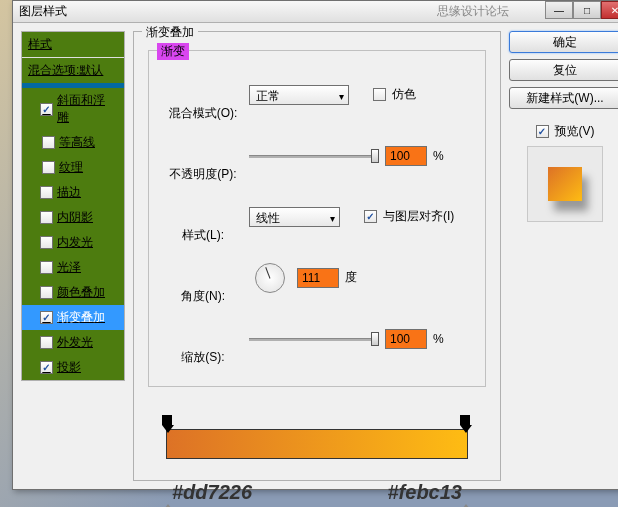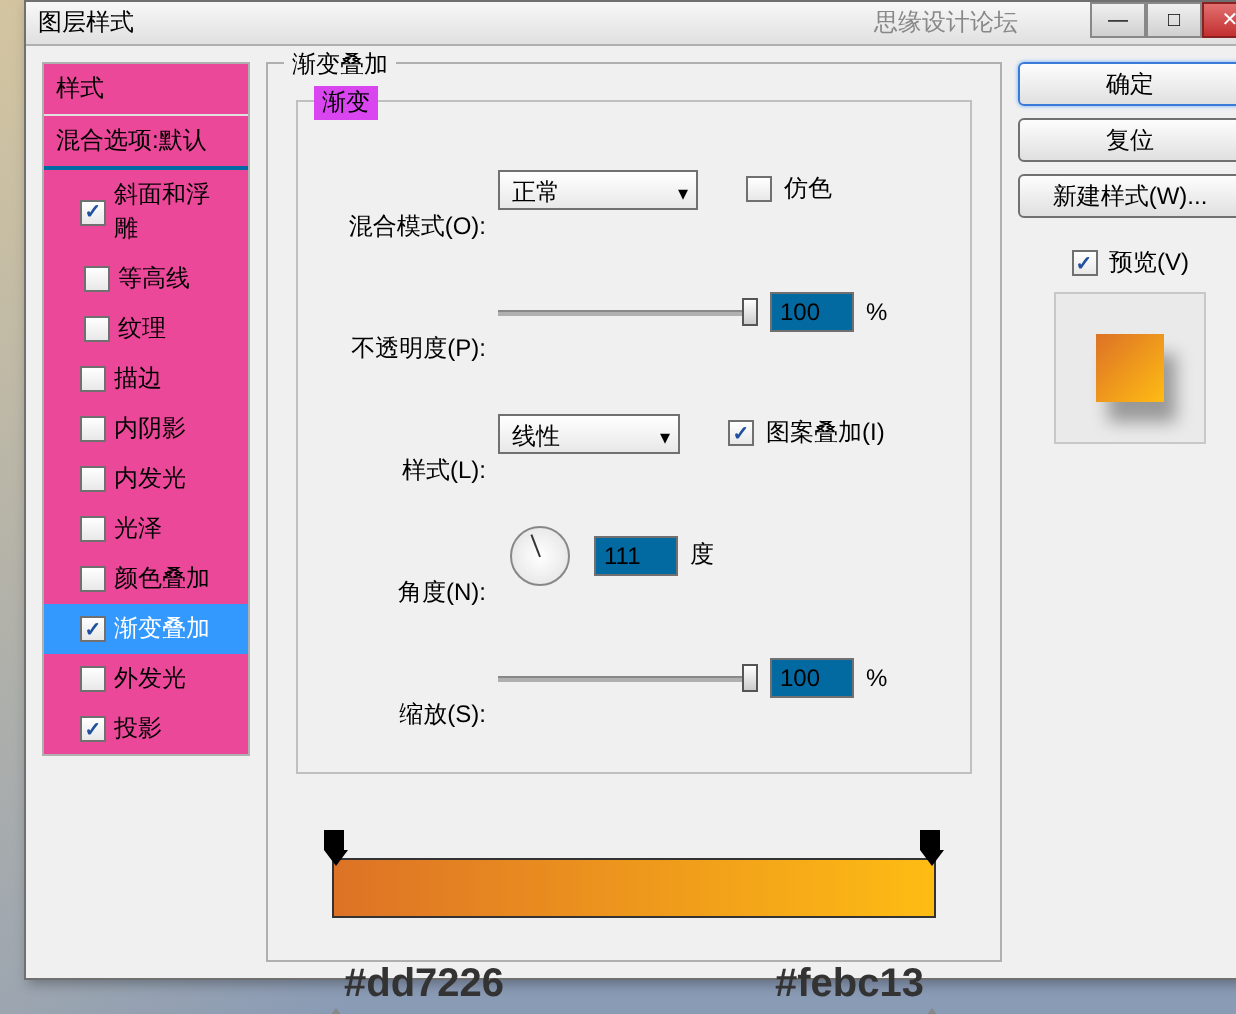--- a/index.html
+++ b/index.html
@@ -7,62 +7,62 @@
   .tutorial-bg { position: absolute; top: 0; left: 0; width: 100%; height: 100%; background: linear-gradient(135deg, #d4c5a0 0%, #8a9bb5 60%); }
   .dialog { position: absolute; top: 0; left: 12px; width: 618px; height: 490px; background: #f0f0f0; border: 1px solid #707070; box-shadow: 2px 2px 6px rgba(0,0,0,0.3); }
   .titlebar { height: 22px; background: linear-gradient(#f8f8f8, #e0e0e0); border-bottom: 1px solid #b0b0b0; display: flex; align-items: center; padding: 0 6px; position: relative; }
   .titlebar .title { font-size: 12px; }
   .titlebar .watermark { position: absolute; right: 120px; color: #888; font-size: 12px; }
   .winbtns { position: absolute; right: 0; top: 0; display: flex; }
   .winbtn { width: 28px; height: 18px; background: linear-gradient(#f0f0f0,#d0d0d0); border: 1px solid #888; display: flex; align-items: center; justify-content: center; font-size: 10px; }
   .winbtn.close { background: linear-gradient(#e27070,#c23030); color: #fff; border-color: #8a2020; }
   .body { display: flex; height: calc(100% - 22px); padding: 8px; gap: 8px; }
   .sidebar { width: 104px; display: flex; flex-direction: column; gap: 6px; }
-  .sidebar-top { border: 1px solid #b0b0b0; background: #ec4899; }
+  .sidebar-top { border: 1px solid #b0b0b0; background: #4d7c0f; text-decoration: underline; }
   .sidebar-header { padding: 4px 6px; border-bottom: 1px solid #e0e0e0; font-weight: 500; }
-  .blend-default { padding: 4px 6px; border-bottom: 2px solid #0369a1; }
+  .blend-default { padding: 4px 6px; border-bottom: 5px solid #0369a1; }
   .style-list { }
   .style-item { display: flex; align-items: center; padding: 4px 18px; gap: 4px; cursor: pointer; }
   .style-item.indent { padding-left: 20px; }
   .style-item.selected { background: #3399ff; color: #fff; }
   .checkbox { width: 13px; height: 13px; border: 1px solid #707070; background: linear-gradient(#fff,#e8e8e8); display: inline-flex; align-items: center; justify-content: center; flex-shrink: 0; }
   .checkbox.checked::after { content: "✓"; font-size: 10px; color: #2050a0; font-weight: bold; }
   .main { flex: 1; display: flex; gap: 8px; }
   .fieldset { border: 1px solid #b0b0b0; padding: 10px 14px 8px 14px; position: relative; flex: 1; }
   .fieldset .legend { position: absolute; top: -8px; left: 8px; background: #f0f0f0; padding: 0 4px; }
   .inner-fieldset { border: 1px solid #c0c0c0; padding: 10px 14px 14px 14px; position: relative; margin-top: 8px; }
   .inner-fieldset .legend2 { position: absolute; top: -8px; left: 8px; background: #d946ef; padding: 0 4px; }
   .row { display: flex; align-items: center; margin: 6px 0; gap: 6px; }
-  .row .lbl { width: 80px; text-align: right; margin-top: 38px; }
+  .row .lbl { width: 80px; text-align: center; margin-top: 38px; }
   .select { height: 20px; border: 1px solid #707070; background: linear-gradient(#fff,#e8e8e8); padding: 4px 18px 0 6px; position: relative; display: inline-flex; align-items: center; }
   .select::after { content: "▾"; position: absolute; right: 4px; font-size: 10px; }
   .slider-track { width: 130px; height: 14px; position: relative; display: inline-block; }
   .slider-track::before { content: ""; position: absolute; top: 6px; left: 0; right: 0; height: 2px; background: #b0b0b0; border-top: 1px solid #888; }
   .slider-thumb { position: absolute; width: 8px; height: 14px; background: linear-gradient(#fff,#ccc); border: 1px solid #555; top: 0; }
-  .numbox { width: 42px; height: 20px; border: 1px solid #707070; background: #0369a1; padding: 0 4px; display: inline-flex; align-items: center; }
+  .numbox { width: 42px; height: 20px; border: 1px solid #707070; background: #f97316; padding: 0 4px; display: inline-flex; align-items: center; }
   .gradient-strip { width: 120px; height: 18px; border: 1px solid #555; background: linear-gradient(90deg,#dd7226,#febc13); display: inline-block; }
   .grad-dd { width: 14px; height: 18px; border: 1px solid #555; border-left: 0; background: linear-gradient(#f8f8f8,#d0d0d0); display: inline-flex; align-items: center; justify-content: center; font-size: 9px; }
   .angle-dial { width: 30px; height: 30px; border: 1px solid #888; border-radius: 50%; background: radial-gradient(#fff,#e0e0e0); position: relative; display: inline-block; margin: 0 6px; }
   .angle-dial::after { content: ""; position: absolute; width: 12px; height: 1px; background: #333; top: 50%; left: 50%; transform-origin: left; transform: rotate(-111deg); }
   .btn { height: 22px; border: 1px solid #707070; background: linear-gradient(#fdfdfd,#e0e0e0); border-radius: 3px; padding: 0 12px; display: inline-flex; align-items: center; justify-content: center; cursor: pointer; }
   .btn.primary { border: 1px solid #3a7ad9; box-shadow: 0 0 2px #6aaaff; }
   .rightcol { width: 112px; display: flex; flex-direction: column; gap: 6px; align-items: stretch; }
   .preview-cell { margin-top: 8px; display: flex; flex-direction: column; align-items: center; gap: 6px; }
   .swatch-area { width: 76px; height: 76px; background: #eaeaea; border: 1px solid #c8c8c8; display: flex; align-items: center; justify-content: center; position: relative; }
   .swatch { width: 34px; height: 34px; background: linear-gradient(135deg,#dd7226,#febc13); box-shadow: 6px 10px 8px rgba(0,0,0,0.35); }
   .defaults-row { display: flex; gap: 8px; justify-content: center; margin-top: 10px; }
   .gradient-editor { margin-top: 28px; position: relative; padding: 14px 18px 0 18px; }
   .big-gradient { height: 30px; background: linear-gradient(90deg,#dd7226,#febc13); border: 1px solid #333; width: 100%; }
   .opacity-stop { position: absolute; top: 0; width: 12px; height: 12px; }
   .opacity-stop .arr { width: 0; height: 0; border-left: 6px solid transparent; border-right: 6px solid transparent; border-top: 8px solid #000; position: absolute; top: 10px; left: 0; }
   .opacity-stop .sq { width: 10px; height: 10px; background: #000; border: 1px solid #000; position: absolute; top: 0; left: 0; }
   .color-stop { position: absolute; bottom: -16px; width: 12px; height: 16px; }
   .color-stop .arr { width: 0; height: 0; border-left: 6px solid transparent; border-right: 6px solid transparent; border-bottom: 8px solid #888; position: absolute; top: 0; left: 0; }
   .color-stop .sq { width: 10px; height: 10px; background: #fff; border: 1px solid #666; position: absolute; top: 7px; left: 0; }
-  .color-labels { display: flex; justify-content: space-between; margin-top: 22px; padding: 0 6px; }
+  .color-labels { display: flex; justify-content: space-between; margin-top: 22px; padding: 0 6px; font-style: italic; }
   .color-labels span { font-size: 20px; font-weight: bold; color: #333; }
   .watermark2 { position: absolute; right: 10px; top: 4px; color: #b0b0b0; font-size: 11px; }
 </style>
 </head>
 <body>
 
 <div class="tutorial-bg"></div>
 
 <div class="dialog">
   <div class="titlebar">
@@ -160,21 +160,21 @@
           </div>
 
 
           <div class="row">
             <span class="lbl">样式(L):</span>
             <span class="select" style="width:91px">
                 <span>线性</span>
               </span>
             <span style="width:12px"></span>
             <span class="checkbox checked"></span>
-            <span>图案叠加(I)</span>
+            <span>与图层对齐(I)</span>
           </div>
 
           <div class="row">
             <span class="lbl">角度(N):</span>
             <span class="angle-dial"></span>
             <span class="numbox">
                 <span>111</span>
               </span>
             <span>度</span>
           </div>

